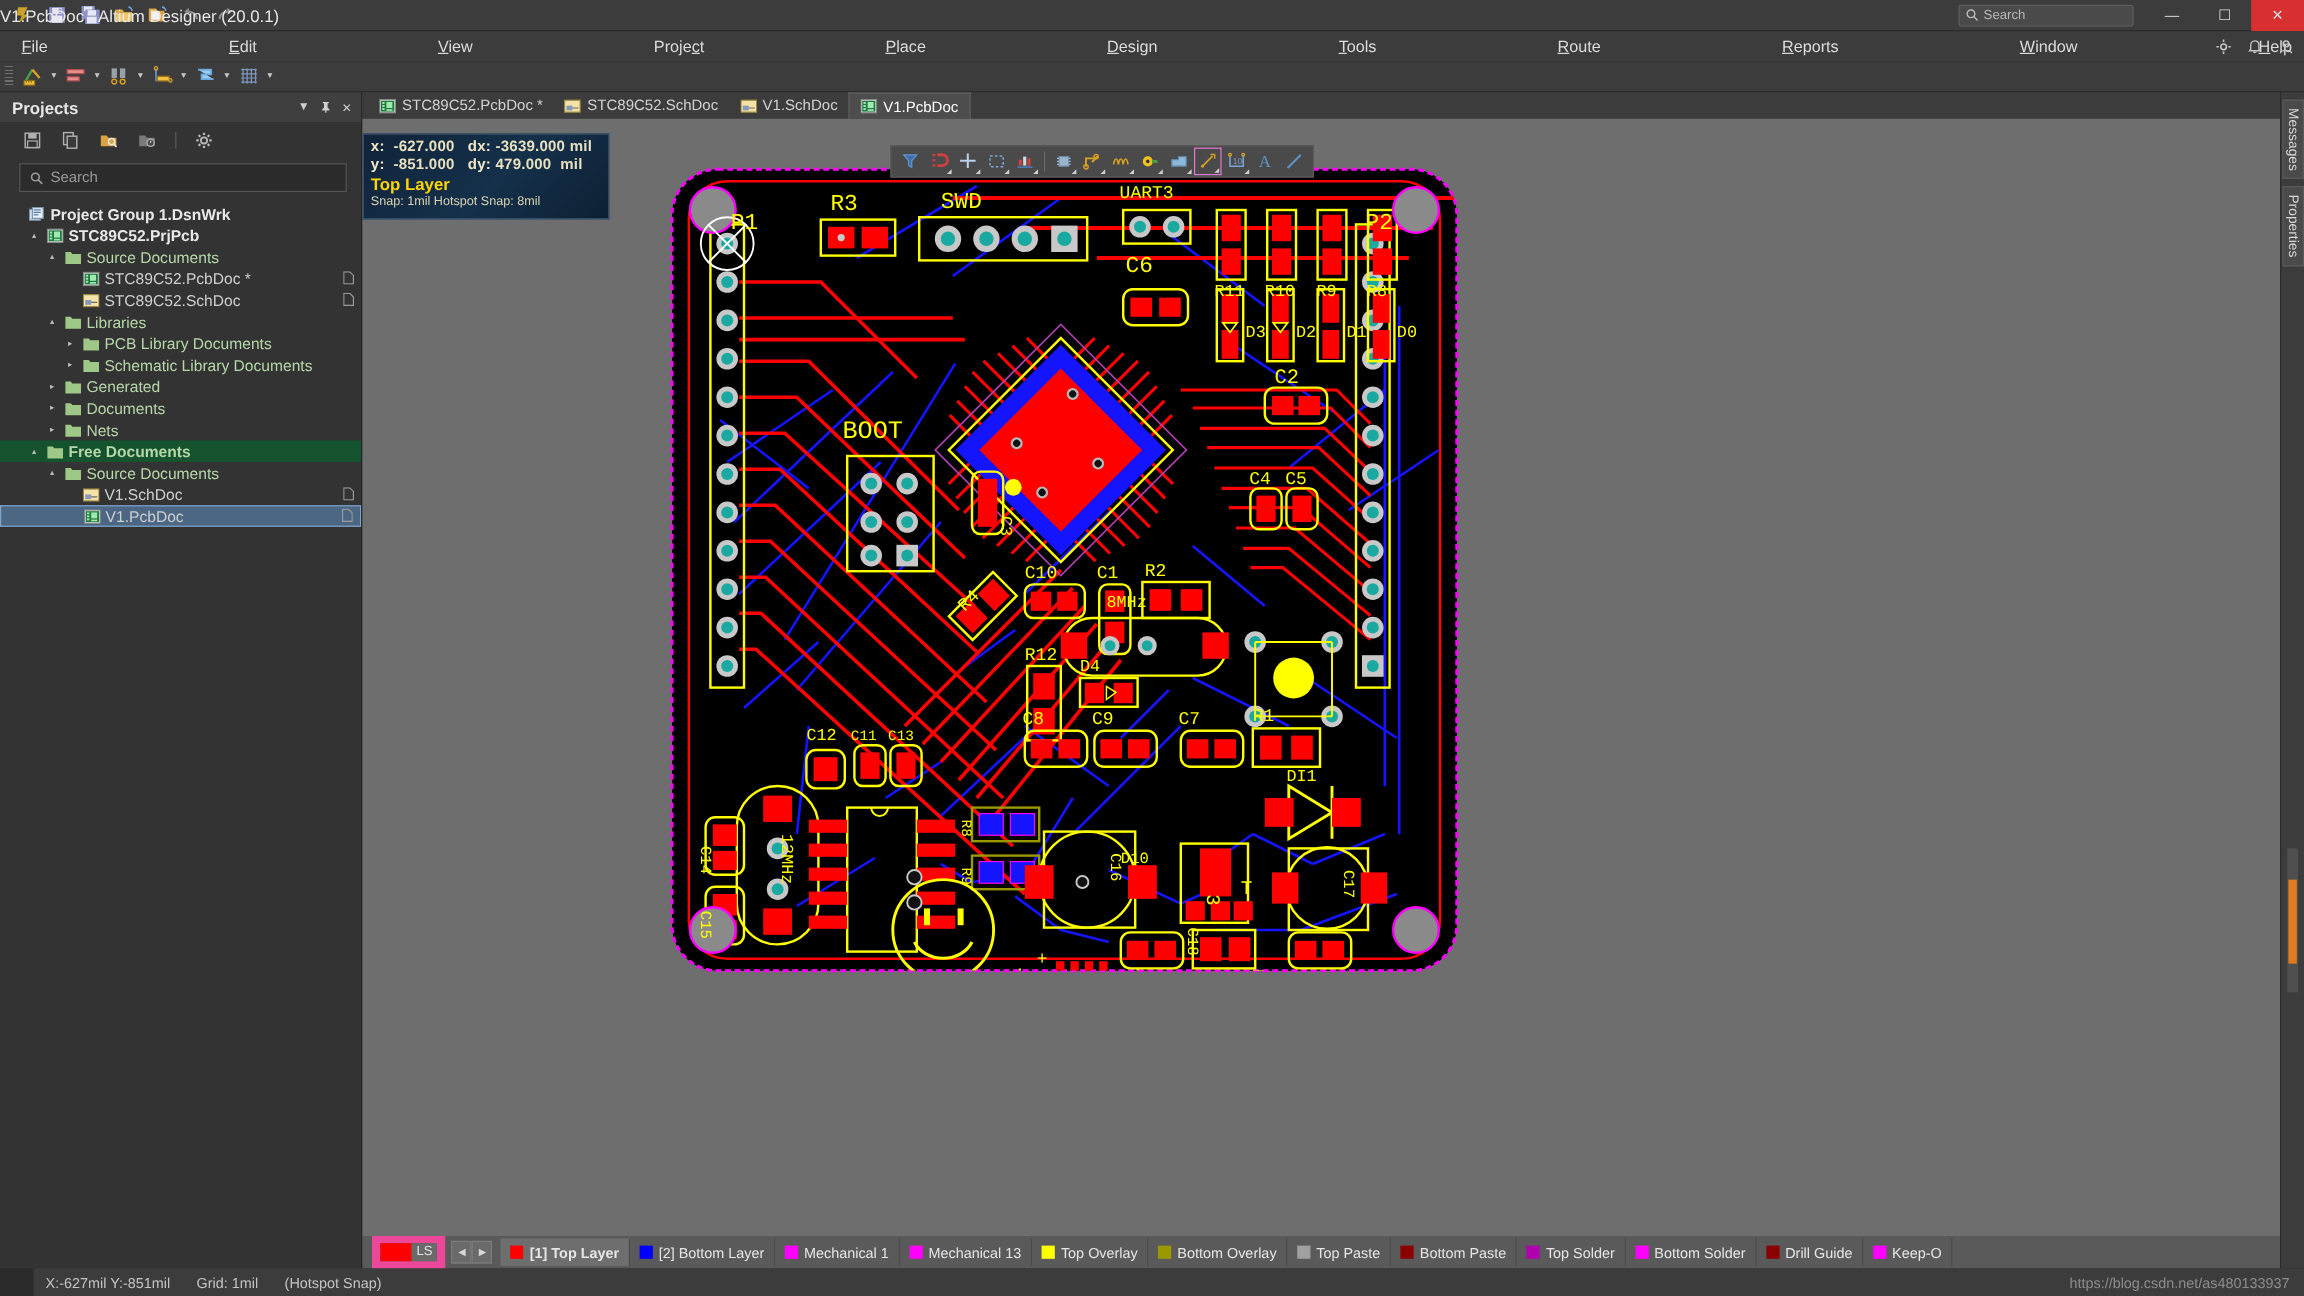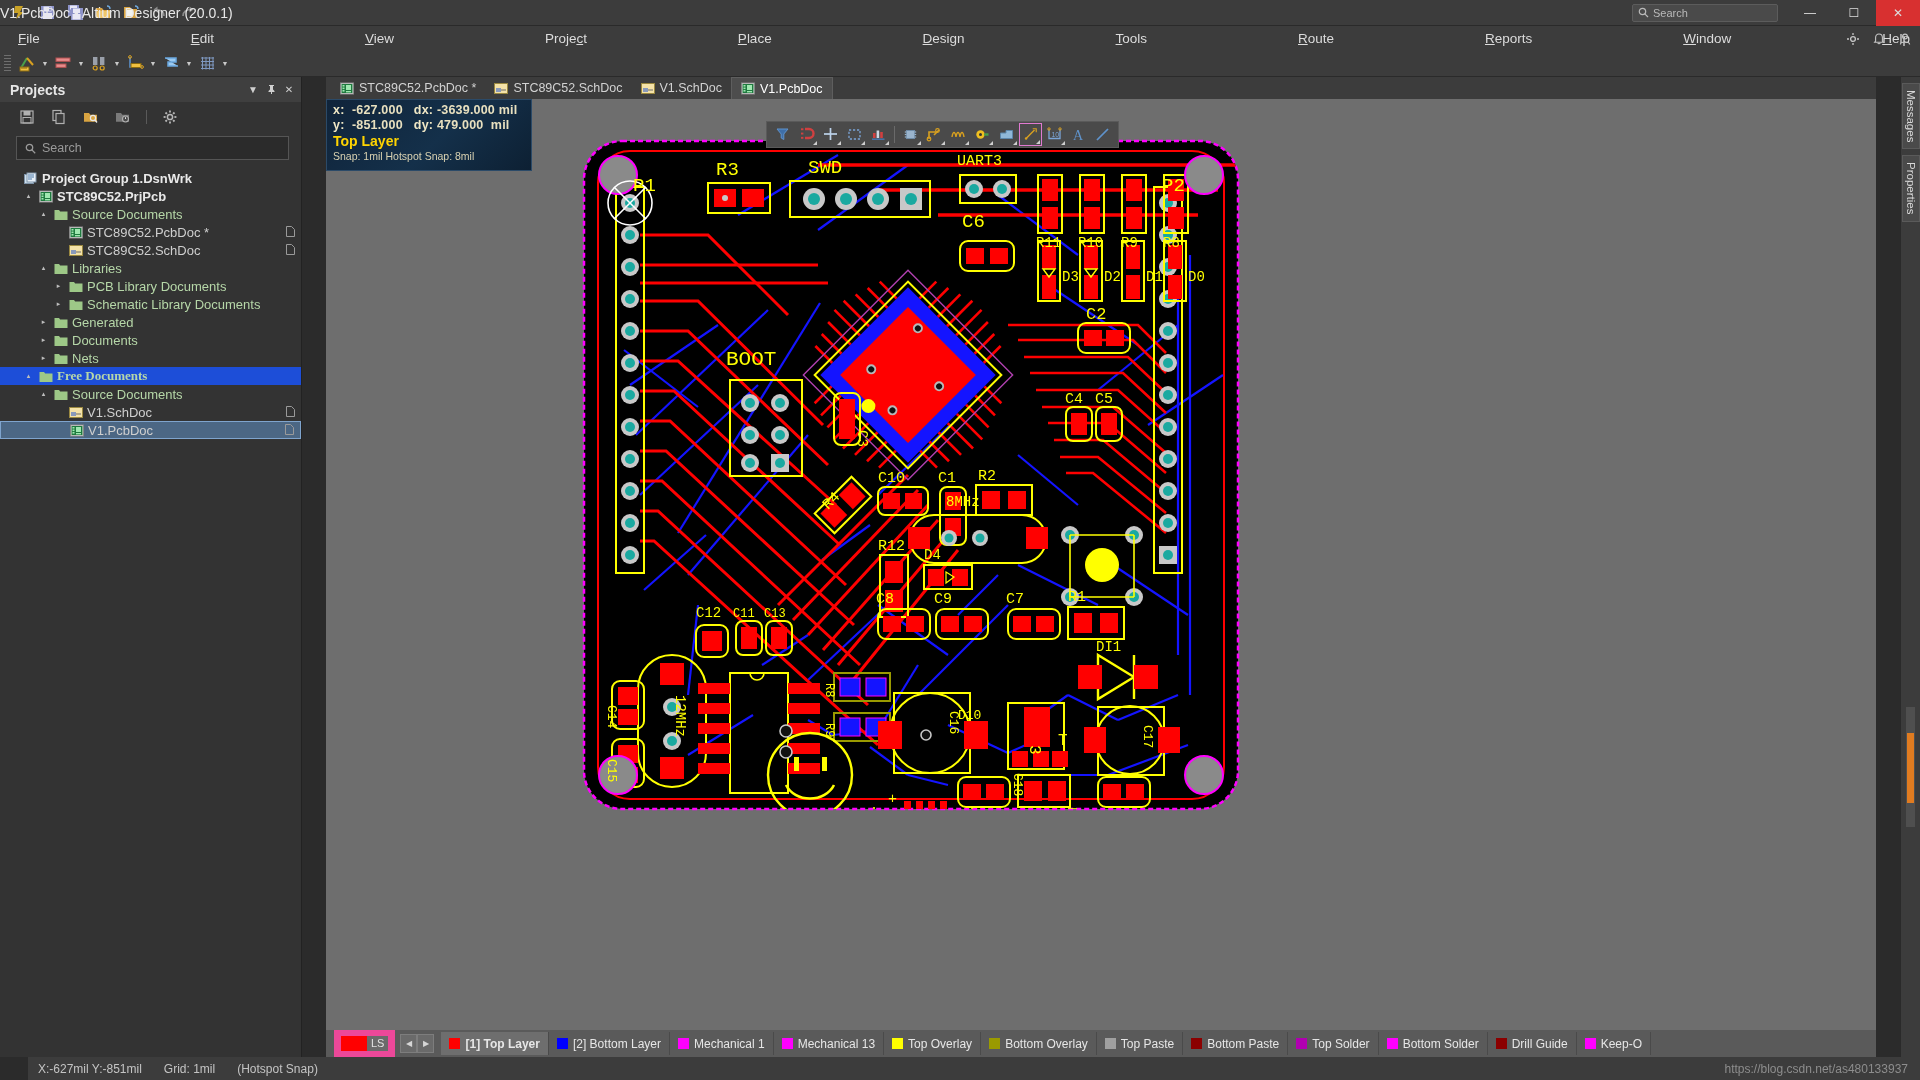--- a/index.html
+++ b/index.html
@@ -33,21 +33,21 @@
   
   #toolbar{ height:26px; background:#3c3c3c; display:flex; align-items:center;
     padding-left:4px; gap:1px; border-bottom:1px solid #2a2a2a; }
   .grip{ width:7px; height:18px; margin-right:4px;
     background:repeating-linear-gradient(to bottom,#6e6e6e 0 1px,transparent 1px 3px); }
   .tbtn{ width:22px; height:22px; display:flex; align-items:center; justify-content:center; }
   .tarrow{ width:12px; height:22px; display:flex; align-items:center; justify-content:center;
     font-size:7px; color:#c9c9c9; }
 
   
-  #body{ height:calc(1080px - 26px - 25px - 26px - 23px); display:flex;gap:24px; }
+  #body{ height:calc(1080px - 26px - 25px - 26px - 23px); display:flex; }
 
   
   #projects{ width:302px; background:#333333; display:flex; flex-direction:column;
     border-right:1px solid #222; }
   #panelhdr{ height:25px; background:#3f3f3f; display:flex; align-items:center;
     padding:0 4px 0 10px; }
   #panelhdr .ptitle{ font-size:14px; color:#e6e6e6; font-weight:bold; }
   #panelhdr .pbtns{ margin-left:auto; display:flex; gap:2px; }
   .pbtn{ width:16px; height:16px; display:flex; align-items:center; justify-content:center;
     font-size:10px; color:#cfcfcf; }
@@ -55,41 +55,41 @@
     background:#333; }
   .ptool{ width:18px; height:18px; display:flex; align-items:center; justify-content:center; }
   .psep{ width:1px; height:14px; background:#5a5a5a; }
   #searchwrap{ padding:4px 12px 6px 16px; }
   #projsearch{ height:24px; background:#2b2b2b; border:1px solid #555;
     display:flex; align-items:center; gap:6px; padding:0 8px; font-size:12.5px; color:#9a9a9a; }
   #tree{ flex:1; overflow:hidden; padding-top:3px; font-size:13px; }
   .row{ height:18px; display:flex; align-items:center; gap:4px; white-space:nowrap;
     padding-right:6px; }
   .row.sel{ background:#4c6784; border:1px solid #7fa4cd; }
-  .row.hi{ background:#1d4ed8;font-family:Liberation Serif, serif; }
+  .row.hi{ background:#14532d; }
   .tw{ width:11px; display:flex; align-items:center; justify-content:center;
     font-size:7px; color:#bdbdbd; }
   .ico{ width:15px; height:14px; display:flex; align-items:center; justify-content:center; }
   .lbl{ color:#cfcfcf; }
   .lbl.b{ font-weight:bold; color:#e9e9e9; }
   .lbl.grn{ color:#b6d7a8; }
   .dot{ margin-left:auto; }
 
   
   #editor{ flex:1; display:flex; flex-direction:column; background:#3c3c3c;
     position:relative; min-width:0; }
   #doctabs{ height:22px; background:#3c3c3c; display:flex; align-items:flex-end;
     padding-left:5px; gap:0; }
   .dtab{ height:22px; display:flex; align-items:center; gap:5px; padding:0 9px;
     font-size:12.5px; color:#d2d2d2; }
   .dtab.active{ background:#4d4d4d; border:1px solid #5e5e5e; border-bottom:none; color:#fff; }
   #canvaswrap{ flex:1; background:#6e6e6e; position:relative; overflow:hidden; }
 
   
-  #hud{ position:absolute; left:0; top:0; width:206px; height:72px;
+  #hud{ position:absolute; left:0; top:12px; width:206px; height:72px;
     background:linear-gradient(135deg,#10243a 0%,#14304a 55%,#0d2033 100%);
     border:1px solid #2b4a68; font-family:"Liberation Sans", sans-serif;
     padding:3px 6px; z-index:20; }
   #hud .l{ font-size:12.5px; font-weight:bold; color:#e8e0bf; letter-spacing:.2px;
     line-height:15px; white-space:nowrap; }
   #hud .l .k{ color:#f0e8c6; }
   #hud .layer{ font-size:14px; font-weight:bold; color:#ffd400; line-height:17px; }
   #hud .snap{ font-size:10.5px; color:#d9d2b2; line-height:13px; }
 
   

